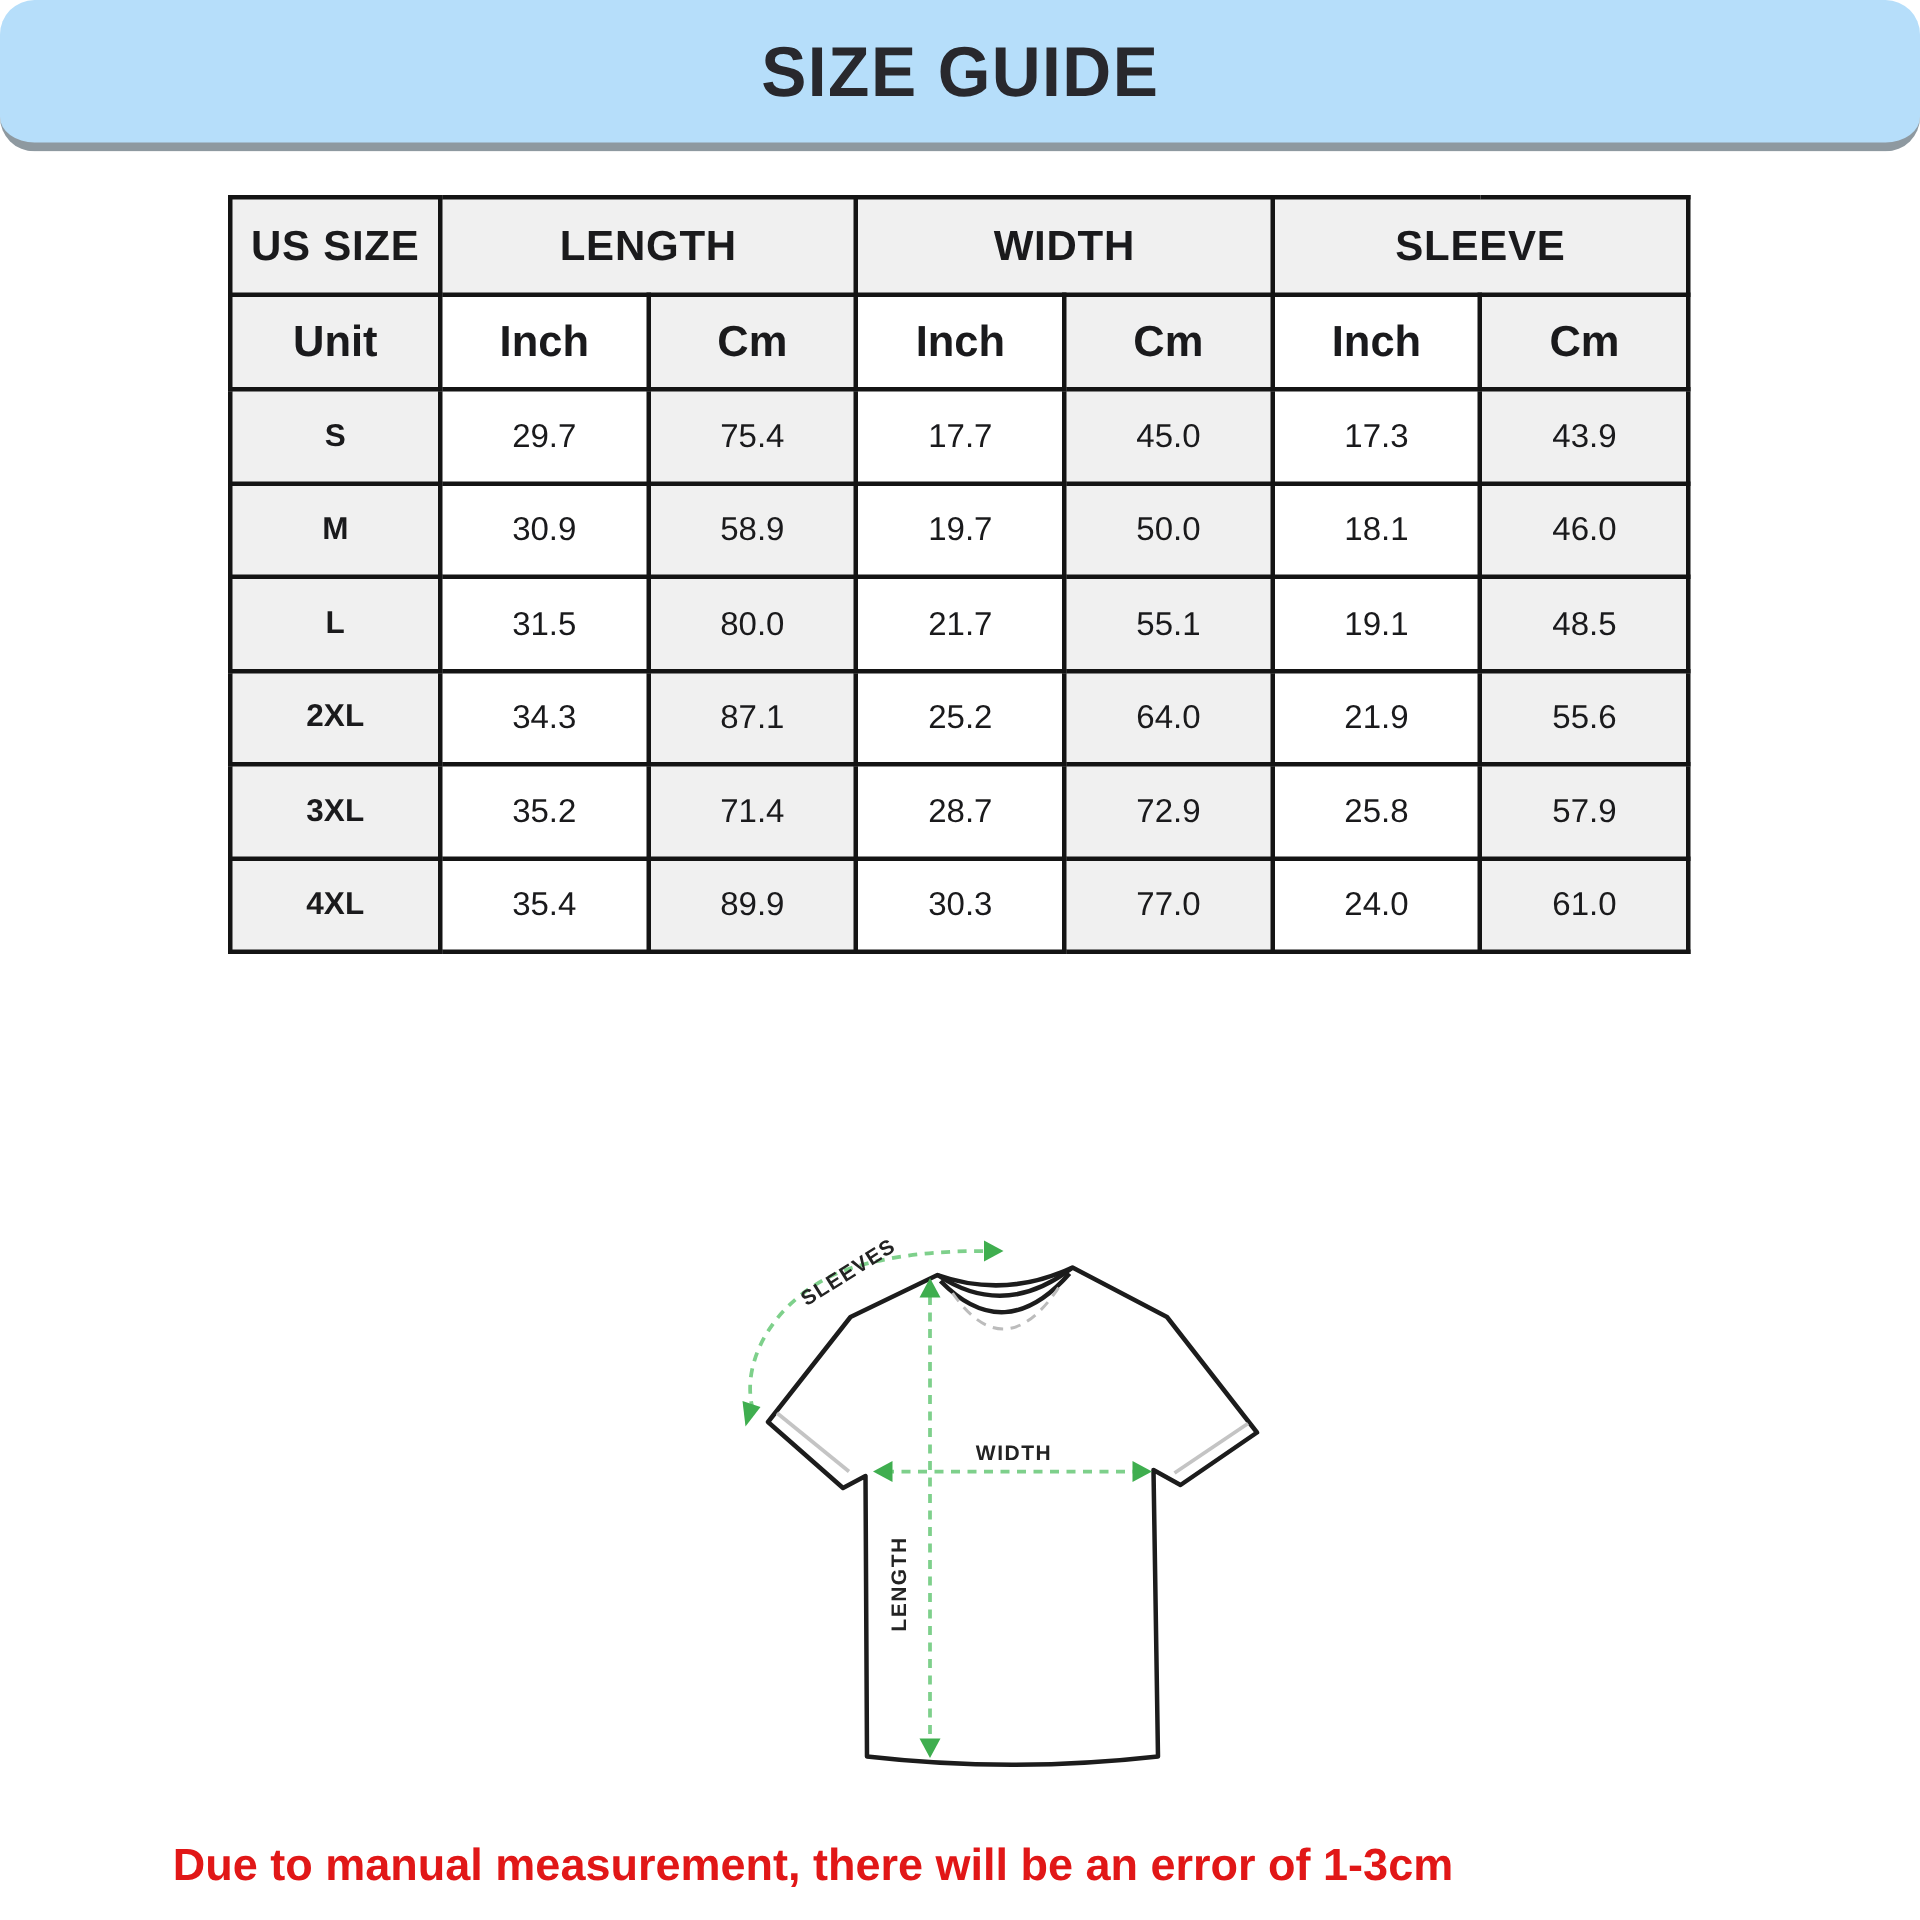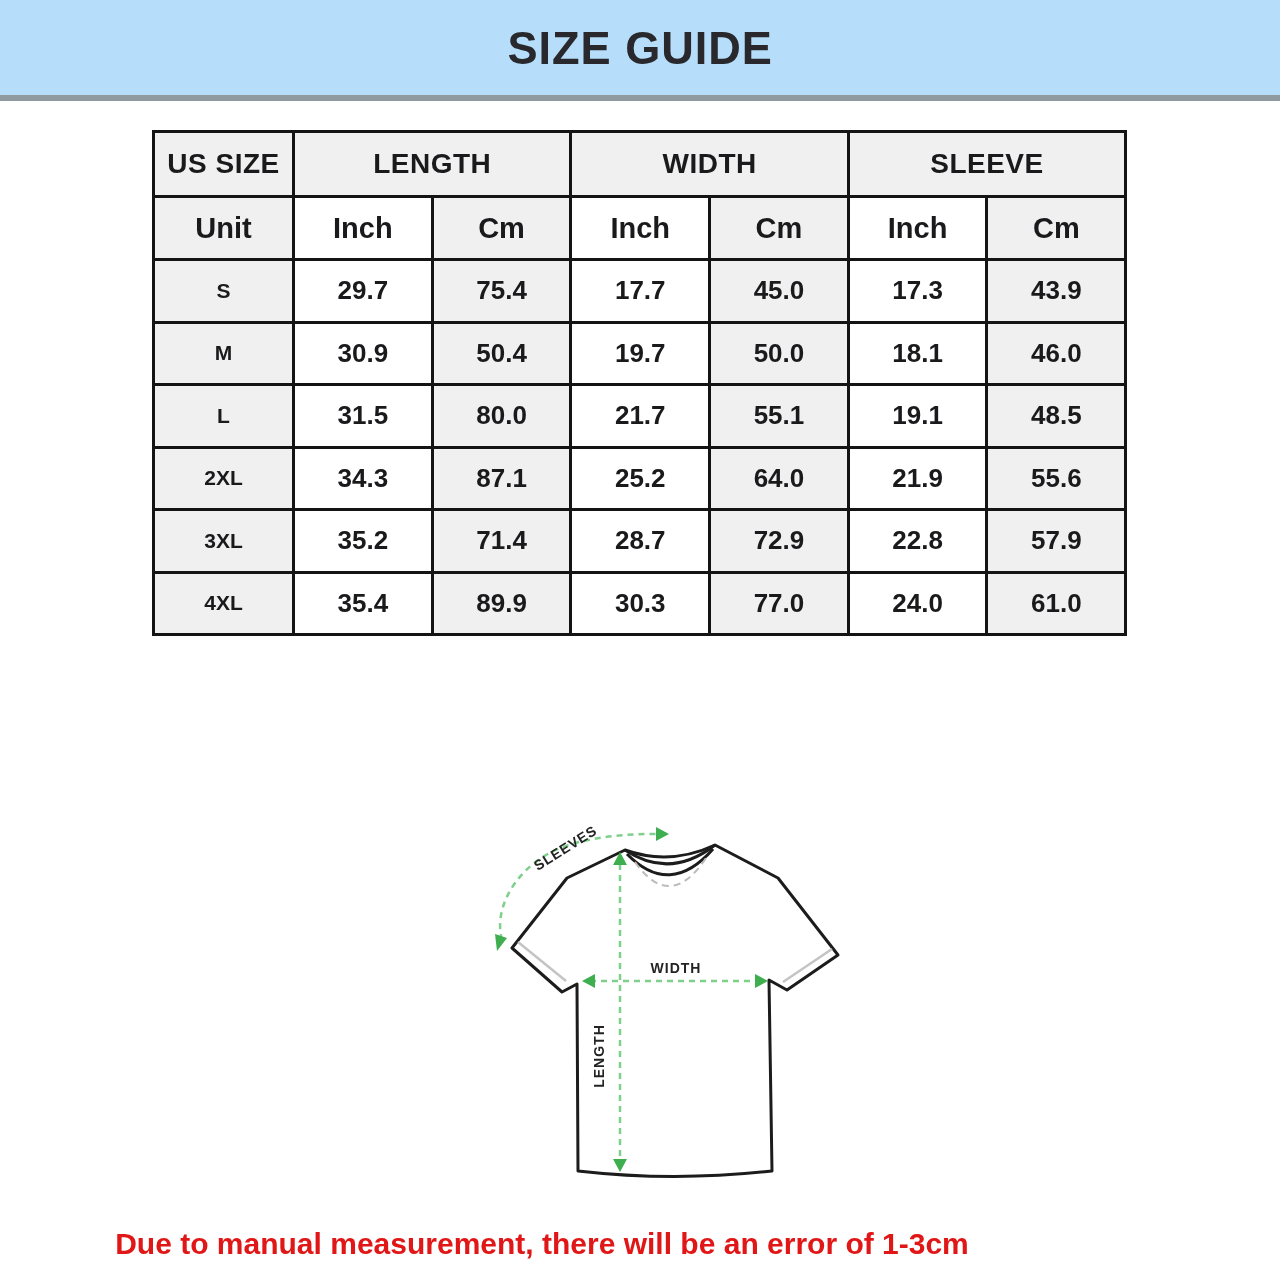--- a/index.html
+++ b/index.html
@@ -1,29 +1,29 @@
 <!DOCTYPE html>
 <html><head>
 <meta charset="utf-8">
 <style>
   html,body{margin:0;padding:0;}
   body{width:1280px;height:1280px;background:#ffffff;font-family:"Liberation Sans",sans-serif;position:relative;overflow:hidden;}
   .page{position:absolute;inset:0;}
 
   
-  .banner{position:absolute;left:0;top:0;width:1280px;height:95px;background:#b6defa;border-bottom:6px solid #8e99a0;display:flex;align-items:center;justify-content:center;}
+  .banner{position:absolute;left:0;top:0;width:1280px;height:95px;background:#b6defa;border-bottom:6px solid #8e99a0;display:flex;align-items:center;justify-content:center;border-radius:23px;}
   .banner h1{margin:0;font-size:47px;font-weight:800;letter-spacing:1px;color:#28282d;transform:scaleX(0.96);}
 
   
   .table-wrap{position:absolute;left:152px;top:130px;}
   table{border-collapse:collapse;table-layout:fixed;width:972px;}
   th,td{border:3px solid #141414;text-align:center;vertical-align:middle;padding:0;color:#1a1a1c;}
   .r-group th{height:62px;font-size:28px;font-weight:800;letter-spacing:.5px;}
   .r-unit td{height:60px;font-size:29px;font-weight:800;}
-  .r-data td{height:59.5px;font-size:26px;font-weight:700;}
+  .r-data td{height:59.5px;font-size:22px;font-weight:400;}
   .r-data td.size{font-weight:800;font-size:21px;}
   .c-gray{background:#f0f0f0;}
   .c-white{background:#ffffff;}
 
   
   .shirt{position:absolute;left:490px;top:818px;width:360px;height:404px;}
   .shirt text{font-family:"Liberation Sans",sans-serif;font-weight:800;fill:#232323;letter-spacing:1px;}
 
   
   .note{position:absolute;left:0;top:1227px;width:1084px;text-align:center;font-size:30px;font-weight:700;color:#e11717;}
@@ -69,21 +69,21 @@
             <td class="c-white">29.7</td>
             <td class="c-gray">75.4</td>
             <td class="c-white">17.7</td>
             <td class="c-gray">45.0</td>
             <td class="c-white">17.3</td>
             <td class="c-gray">43.9</td>
           </tr>
           <tr class="r-data">
             <td class="size c-gray">M</td>
             <td class="c-white">30.9</td>
-            <td class="c-gray">50.4</td>
+            <td class="c-gray">58.9</td>
             <td class="c-white">19.7</td>
             <td class="c-gray">50.0</td>
             <td class="c-white">18.1</td>
             <td class="c-gray">46.0</td>
           </tr>
           <tr class="r-data">
             <td class="size c-gray">L</td>
             <td class="c-white">31.5</td>
             <td class="c-gray">80.0</td>
             <td class="c-white">21.7</td>
@@ -99,21 +99,21 @@
             <td class="c-gray">64.0</td>
             <td class="c-white">21.9</td>
             <td class="c-gray">55.6</td>
           </tr>
           <tr class="r-data">
             <td class="size c-gray">3XL</td>
             <td class="c-white">35.2</td>
             <td class="c-gray">71.4</td>
             <td class="c-white">28.7</td>
             <td class="c-gray">72.9</td>
-            <td class="c-white">22.8</td>
+            <td class="c-white">25.8</td>
             <td class="c-gray">57.9</td>
           </tr>
           <tr class="r-data">
             <td class="size c-gray">4XL</td>
             <td class="c-white">35.4</td>
             <td class="c-gray">89.9</td>
             <td class="c-white">30.3</td>
             <td class="c-gray">77.0</td>
             <td class="c-white">24.0</td>
             <td class="c-gray">61.0</td>

